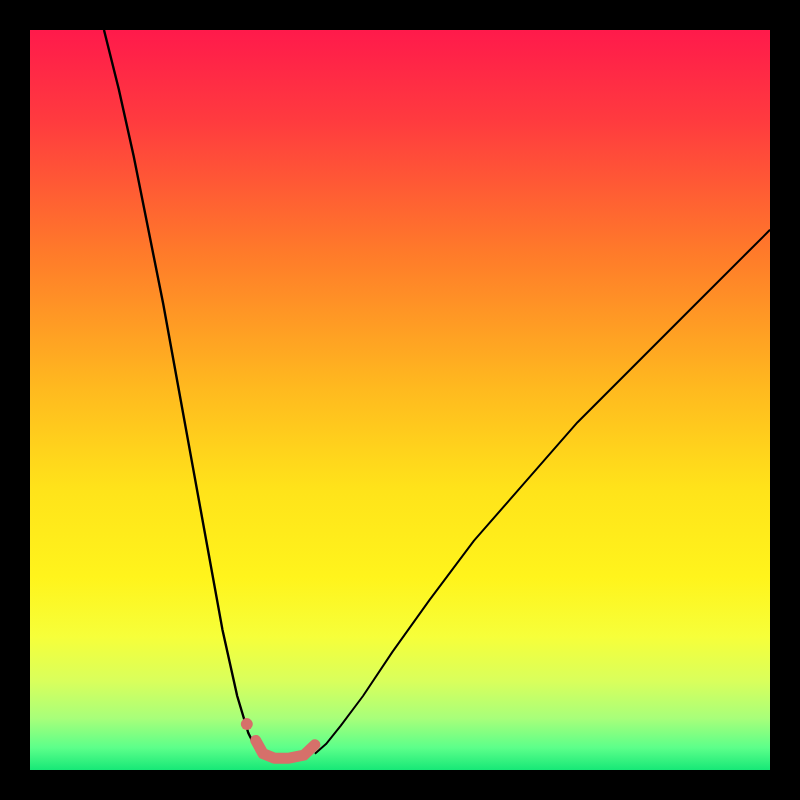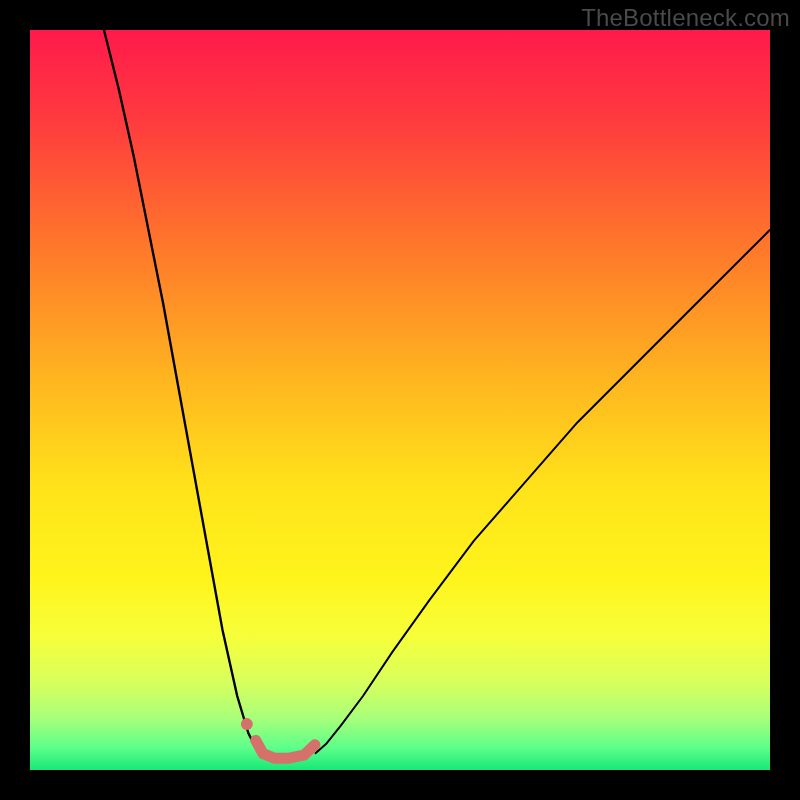--- a/index.html
+++ b/index.html
@@ -51,14 +51,13 @@
 
 <div class="frame">
   <div class="plot" id="plot" style="background: linear-gradient(rgb(255, 26, 75) 0%, rgb(255, 58, 63) 12%, rgb(255, 122, 42) 30%, rgb(255, 184, 31) 48%, rgb(255, 227, 26) 62%, rgb(255, 244, 28) 74%, rgb(246, 255, 58) 82%, rgb(217, 255, 92) 88%, rgb(168, 255, 122) 93%, rgb(92, 255, 138) 97%, rgb(23, 232, 119) 100%);">
     <svg class="curve-layer" id="curve-layer" viewBox="0 0 740 740" preserveAspectRatio="none">
         <path d="M74.00 0.00 L88.80 59.20 L103.60 125.80 L118.40 199.80 L133.20 273.80 L148.00 355.20 L162.80 436.60 L177.60 518.00 L192.40 599.40 L207.20 666.00 L218.30 703.00 L225.70 717.80 L233.10 723.72" fill="none" stroke="#000000" stroke-width="2.4" stroke-linecap="butt" stroke-linejoin="round"></path>
         <path d="M284.90 723.72 L296.00 714.10 L310.80 695.60 L333.00 666.00 L362.60 621.60 L399.60 569.80 L444.00 510.60 L495.80 451.40 L547.60 392.20 L606.80 333.00 L666.00 273.80 L717.80 222.00 L740.00 199.80" fill="none" stroke="#000000" stroke-width="2" stroke-linecap="butt" stroke-linejoin="round"></path>
         <path d="M225.70 710.40 L233.10 723.72 L244.20 728.16 L259.00 728.16 L273.80 725.20 L284.90 714.84" fill="none" stroke="#d6706a" stroke-width="11" stroke-linecap="round" stroke-linejoin="round"></path>
         <circle cx="216.82" cy="694.12" r="6" fill="#d6706a"></circle>
       </svg>
   </div>
-  <div class="watermark">TheBottleneck.com</div>
 </div>
 
 </body></html>

